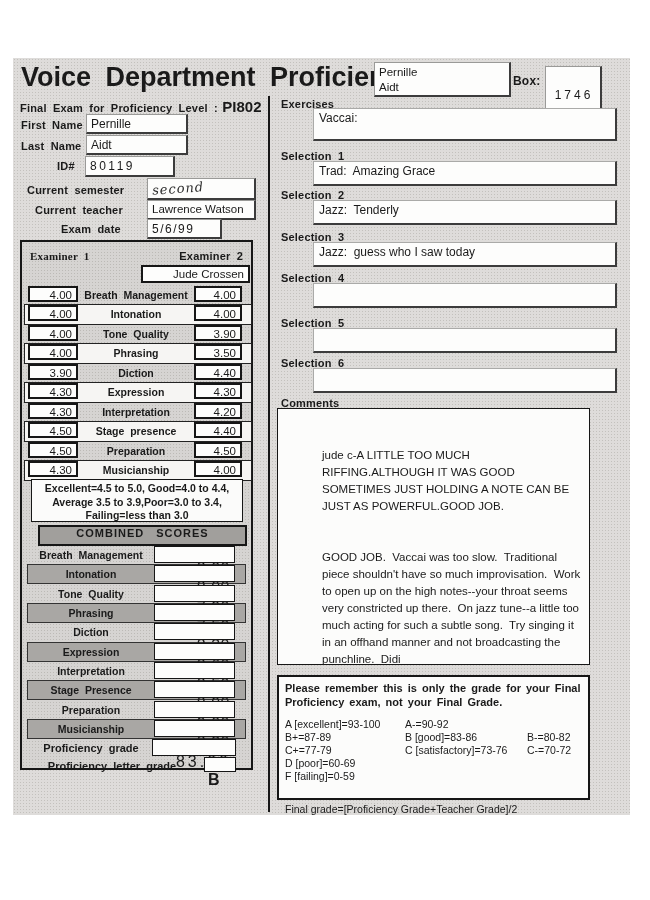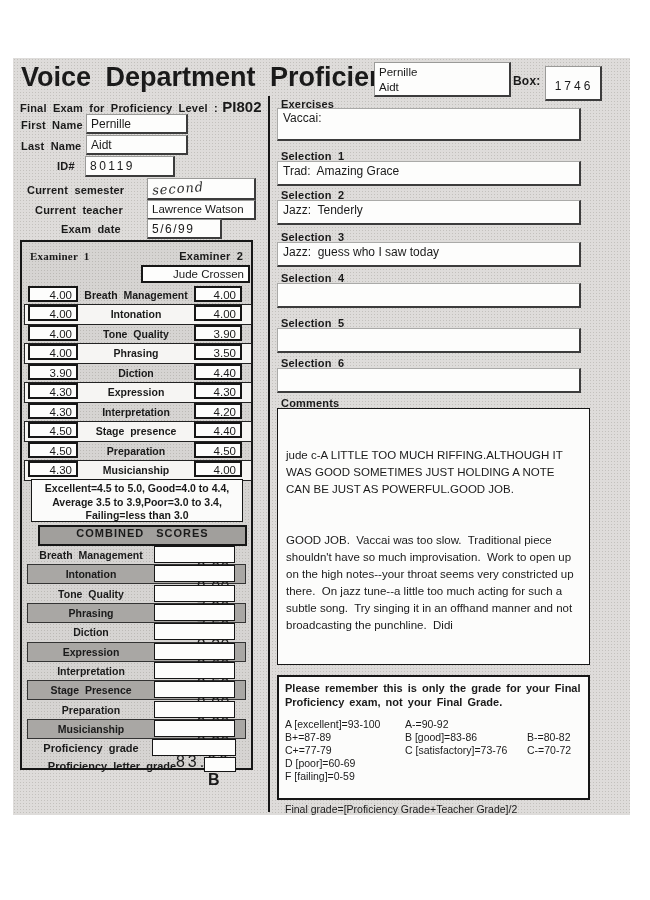--- a/index.html
+++ b/index.html
@@ -8,21 +8,21 @@
     font-family:"Liberation Sans", sans-serif;color:#1a1a1a;overflow:hidden;
   }
   .form{
     position:absolute;left:13px;top:58px;width:617px;height:757px;
     background-color:#dedcda;
     background-image:radial-gradient(circle,#c3c1bd 0.8px,transparent 0.9px);
     background-size:3px 3px;
   }
   .abs{position:absolute;}
   .lbl{font-weight:bold;font-size:11px;white-space:nowrap;word-spacing:3px;letter-spacing:0.2px;}
-  .val{white-space:pre-wrap;}
+  .val{white-space:pre-wrap;margin-left:36px;}
   .title{font-size:27px;font-weight:bold;letter-spacing:0px;word-spacing:7px;white-space:nowrap;}
   
   .fbox{
     position:absolute;background:#fdfdfc;
     border:1px solid #9a9a98;border-right:2px solid #3c3c3c;border-bottom:2px solid #3c3c3c;
     font-size:12px;padding:2px 2px 0 4px;overflow:hidden;
   }
   
   .rbox{
     position:absolute;background:#fdfdfc;
@@ -77,21 +77,21 @@
 <div class="form">
 
   <div class="abs title" style="left:8px;top:4px;">Voice Department Proficiency</div>
 
   <div class="fbox namebox2" style="left:361px;top:4px;width:128px;height:30px;">
     <div>Pernille</div>
     <div>Aidt</div>
   </div>
 
   <div class="abs lbl" style="left:500px;top:16px;font-size:12px;">Box:</div>
-  <div class="fbox" style="left:532px;top:8px;width:48px;height:20px;text-align:center;letter-spacing:3px;padding-top:12px;">1746</div>
+  <div class="fbox" style="left:532px;top:8px;width:48px;height:20px;text-align:center;letter-spacing:3px;padding-top:21px;">1746</div>
 
   <div class="abs" style="left:7px;top:40px;">
     <span class="lbl">Final Exam for Proficiency Level :</span>
     <span style="font-weight:bold;font-size:15px;">PI802</span>
   </div>
 
   <div class="abs lbl" style="left:8px;top:61px;">First Name</div>
   <div class="fbox" style="left:73px;top:56px;width:93px;height:15px;">Pernille</div>
 
   <div class="abs lbl" style="left:8px;top:82px;">Last Name</div>

